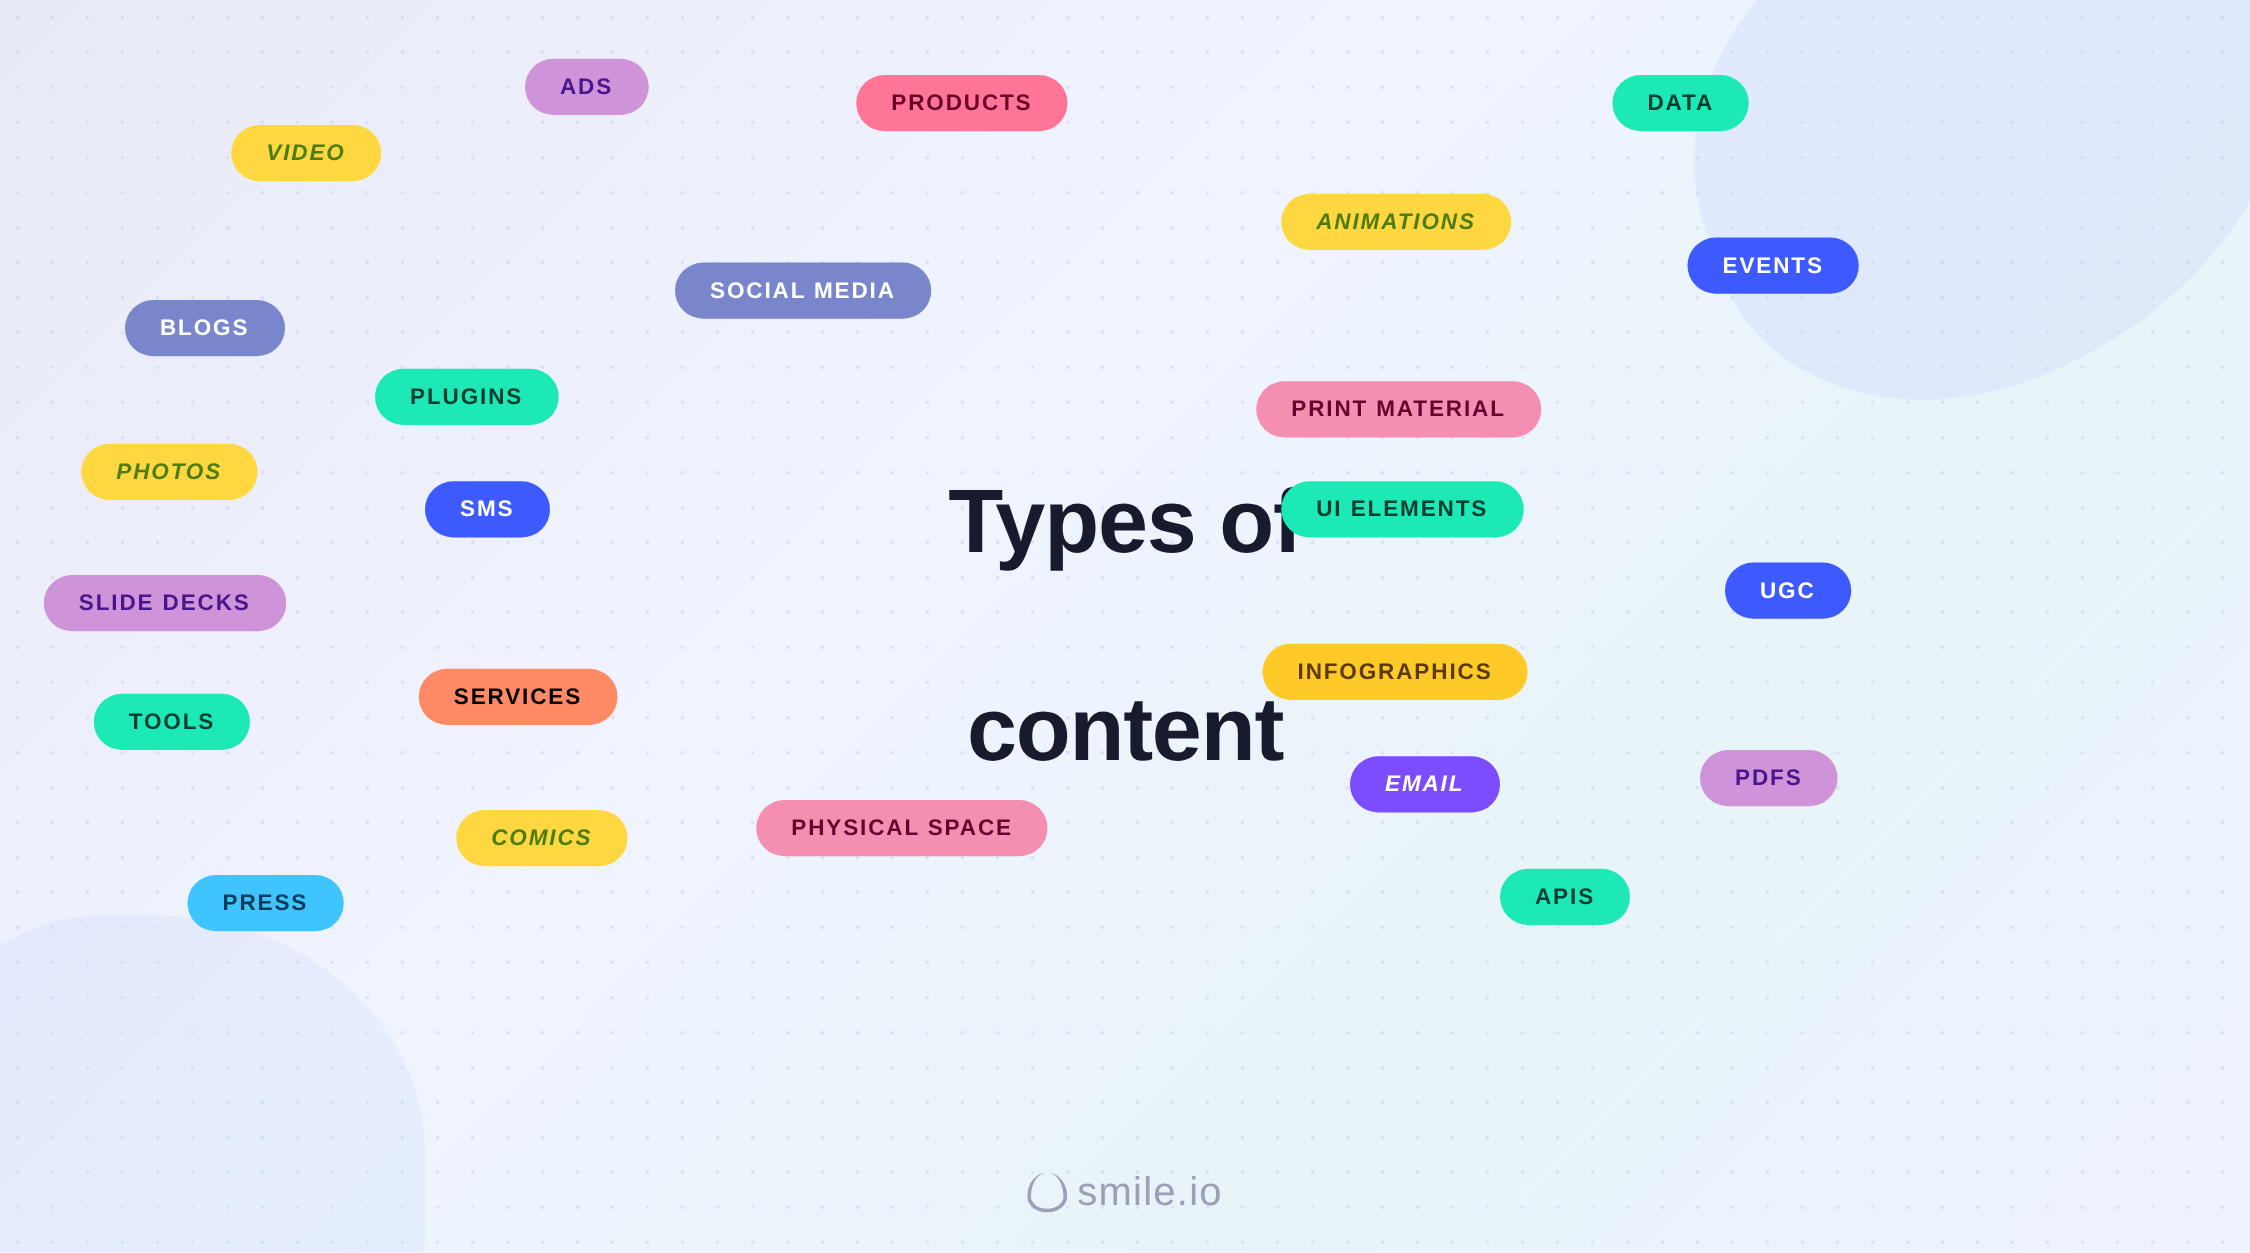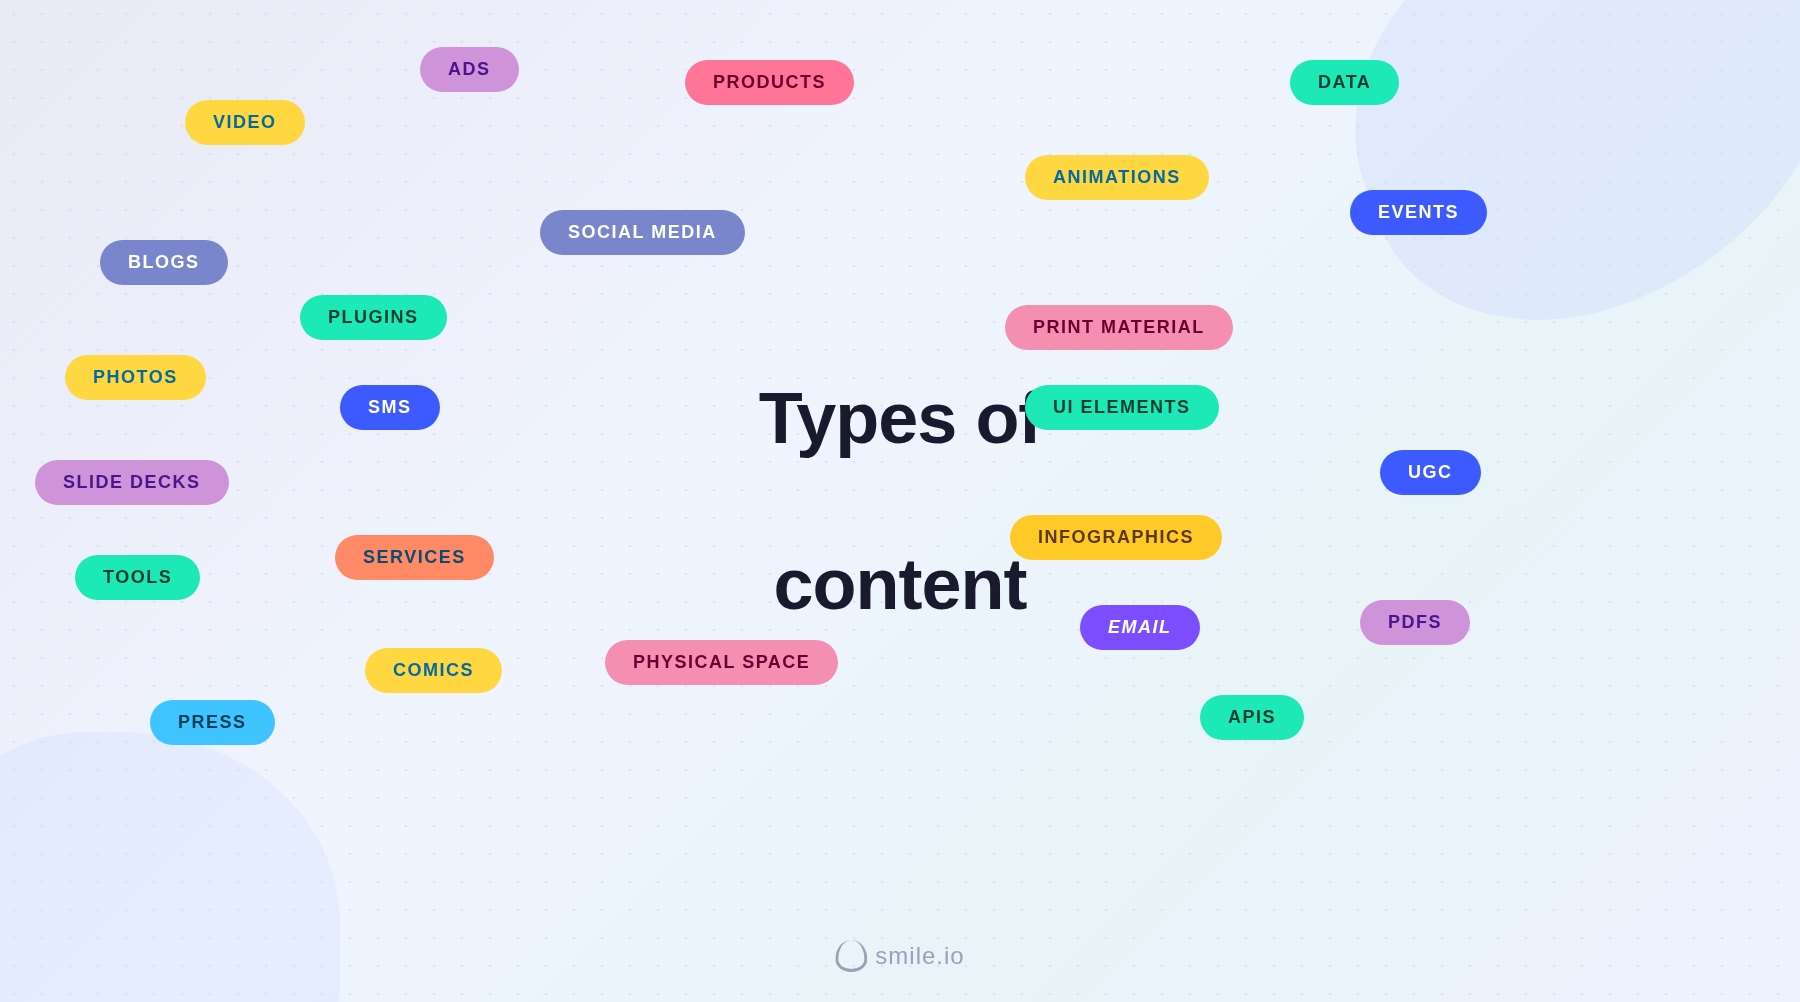--- a/index.html
+++ b/index.html
@@ -72,38 +72,38 @@
       padding: 12px 28px;
       border-radius: 50px;
       font-weight: 800;
       font-size: 18px;
       letter-spacing: 1.5px;
       text-transform: uppercase;
       z-index: 10;
       white-space: nowrap;
     }
 
-    .tag-yellow { background: #ffd740; color: #0369a1; }
+    .tag-yellow { background: #ffd740; color: #4d7c0f; font-style: italic; }
     .tag-teal { background: #1de9b6; color: #003d30; }
     .tag-blue-mid { background: #7986cb; color: #fff; }
     .tag-lavender { background: #ce93d8; color: #4a148c; }
-    .tag-coral { background: #ff8a65; color: #0c4a6e; }
+    .tag-coral { background: #ff8a65; color: #000000; }
     .tag-indigo { background: #3d5afe; color: #fff; }
     .tag-salmon { background: #ff7597; color: #6a002a; }
     .tag-sky { background: #40c4ff; color: #003d5a; }
     .tag-amber { background: #ffca28; color: #5a3a00; }
     .tag-violet { background: #7c4dff; color: #fff; }
     .tag-rose { background: #f48fb1; color: #6a0030; }
 
     .smile-logo {
       position: absolute;
       bottom: 30px;
       left: 50%;
       transform: translateX(-50%);
-      font-size: 24px;
+      font-size: 32px;
       color: #9e9eb8;
       font-weight: 500;
       letter-spacing: 1px;
       display: flex;
       align-items: center;
       gap: 8px;
       z-index: 10;
     }
 
     .smile-icon {

